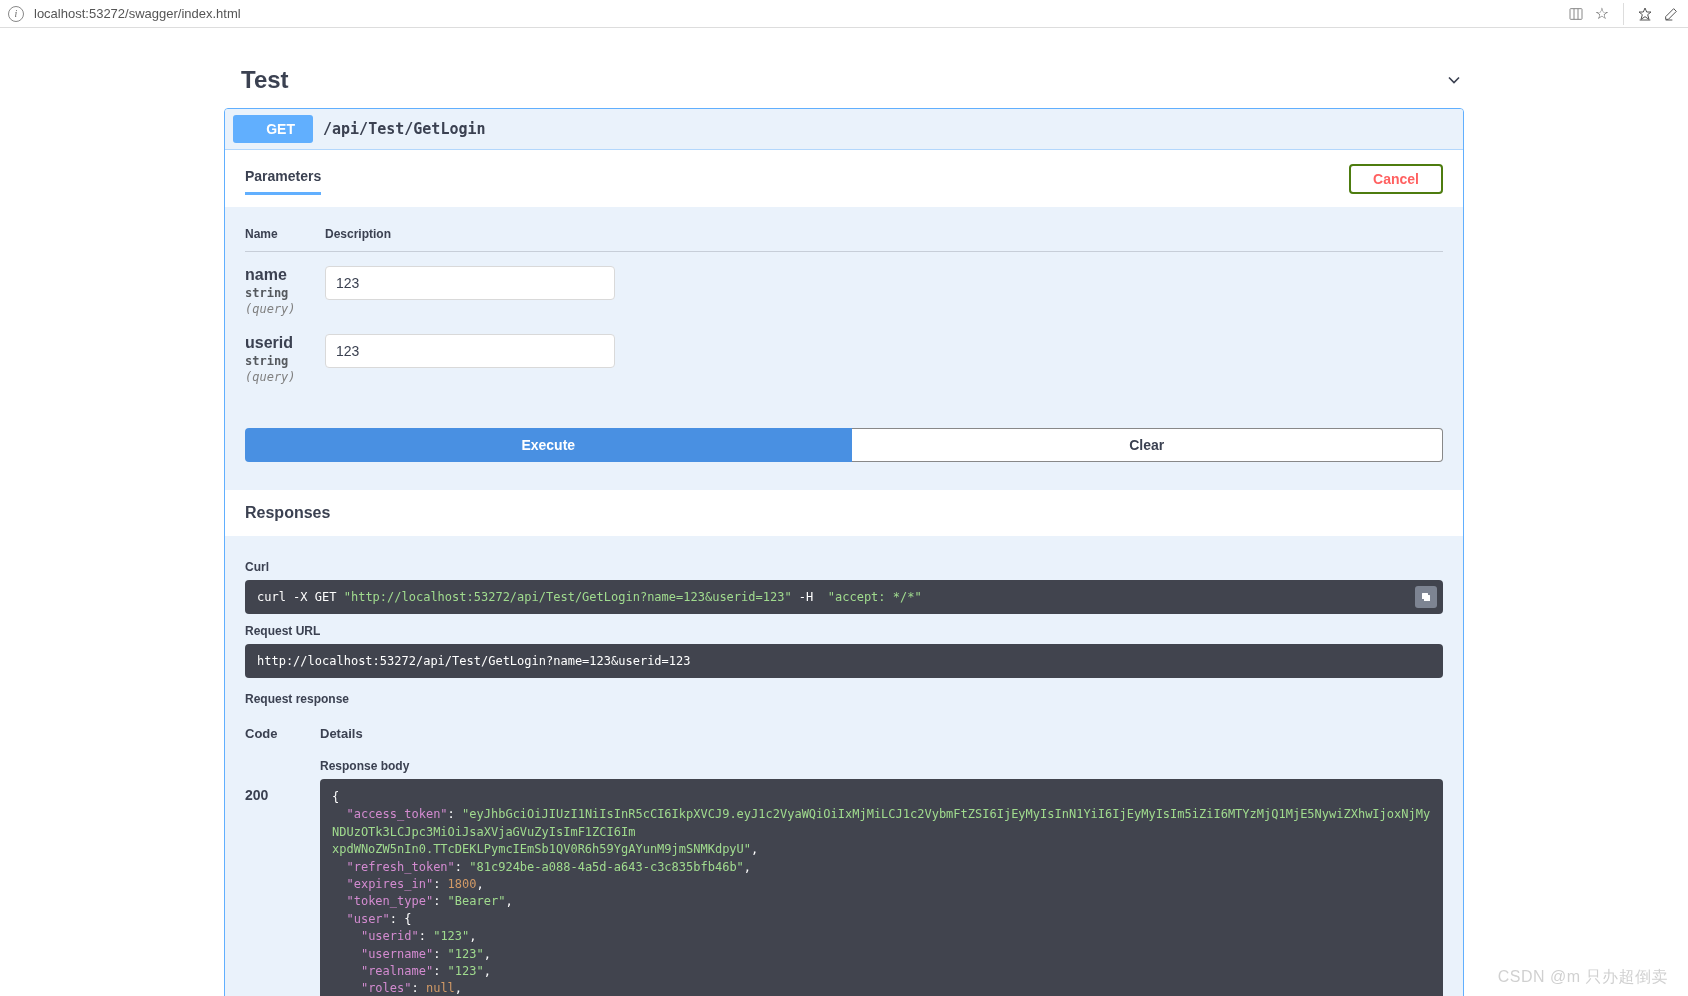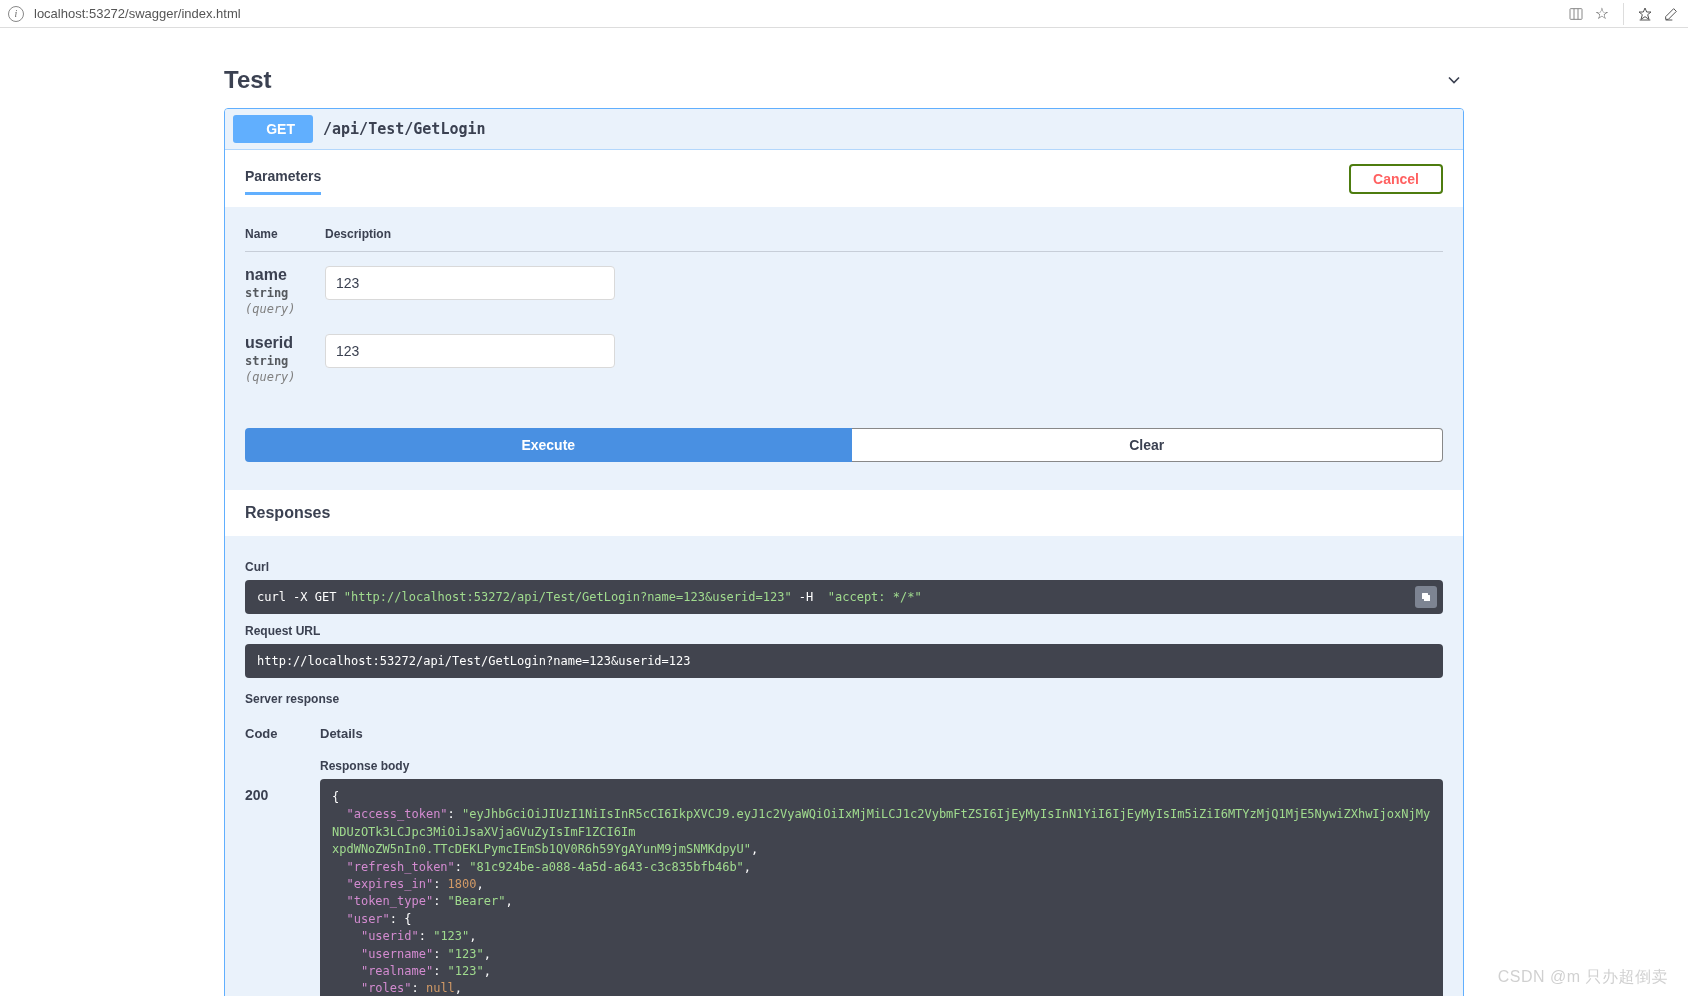--- a/index.html
+++ b/index.html
@@ -7,21 +7,21 @@
 
 .browser-bar { display: flex; align-items: center; height: 28px; border-bottom: 1px solid #ddd; background: #fff; padding: 0 8px; gap: 6px; }
 .info-icon { width: 16px; height: 16px; border: 1px solid #888; border-radius: 50%; display: flex; align-items: center; justify-content: center; font-size: 10px; color: #666; font-style: italic; font-family: serif; }
 .url-input { flex: 1; border: none; font-size: 13px; color: #555; outline: none; padding: 2px 4px; }
 .browser-right { display: flex; align-items: center; gap: 8px; margin-left: auto; }
 .browser-divider { width: 1px; height: 22px; background: #ddd; margin: 0 4px; }
 .browser-ico { width: 18px; height: 18px; display: flex; align-items: center; justify-content: center; color: #555; font-size: 16px; }
 
 .page { max-width: 1280px; margin: 0 auto; padding: 30px 20px 0 20px; }
 
-.tag-header { display: flex; align-items: center; padding: 8px 0 14px 0; }
+.tag-header { display: flex; align-items: center; padding: 8px 0 14px 0; margin-left: 17px; }
 .tag-title { font-size: 24px; font-weight: 700; color: #3b4151; }
 .tag-toggle { margin-left: auto; width: 20px; height: 20px; }
 .tag-toggle svg { width: 20px; height: 20px; stroke: #3b4151; fill: none; stroke-width: 2; }
 
 .op-block { border: 1px solid #61affe; border-radius: 4px; background: #eaf2fb; margin-bottom: 10px; overflow: hidden; }
 .op-summary { display: flex; align-items: center; padding: 6px 8px; background: #eaf2fb; gap: 10px; cursor: pointer; }
 .method-badge { background: #61affe; color: #fff; font-weight: 700; font-size: 14px; padding: 6px 18px; border-radius: 3px; min-width: 80px; text-align: right; }
 .op-path { font-family: "Consolas", monospace; font-size: 15px; font-weight: 600; color: #3b4151; text-align: right; }
 
 .op-body { border-top: 1px solid rgba(97,175,254,0.4); }
@@ -161,21 +161,21 @@
       <div class="resp-body">
         <div class="resp-label">Curl</div>
         <div class="code-block"><span class="curl-content"><span>curl -X GET </span><span class="str">"http://localhost:53272/api/Test/GetLogin?name=123&amp;userid=123"</span><span> -H  </span><span class="str">"accept: */*"</span></span><div class="copy-btn"><svg viewBox="0 0 24 24">
                 <rect x="8" y="8" width="12" height="12" rx="1"></rect>
                 <path d="M16 8 V5 a1 1 0 0 0 -1 -1 H5 a1 1 0 0 0 -1 1 v10 a1 1 0 0 0 1 1 h3"></path>
               </svg></div></div>
 
         <div class="resp-label">Request URL</div>
         <div class="code-block">http://localhost:53272/api/Test/GetLogin?name=123&amp;userid=123</div>
 
-        <div class="resp-label" style="margin-top:14px;">Server response</div>
+        <div class="resp-label" style="margin-top:14px;">Request response</div>
 
         <div class="resp-table-head">
           <div class="rt-code">Code</div>
           <div class="rt-det">Details</div>
         </div>
 
         <div class="resp-table-row">
           <div class="rt-code-val">200</div>
           <div class="rt-det-col">
             <div class="rt-sublabel">Response body</div>

